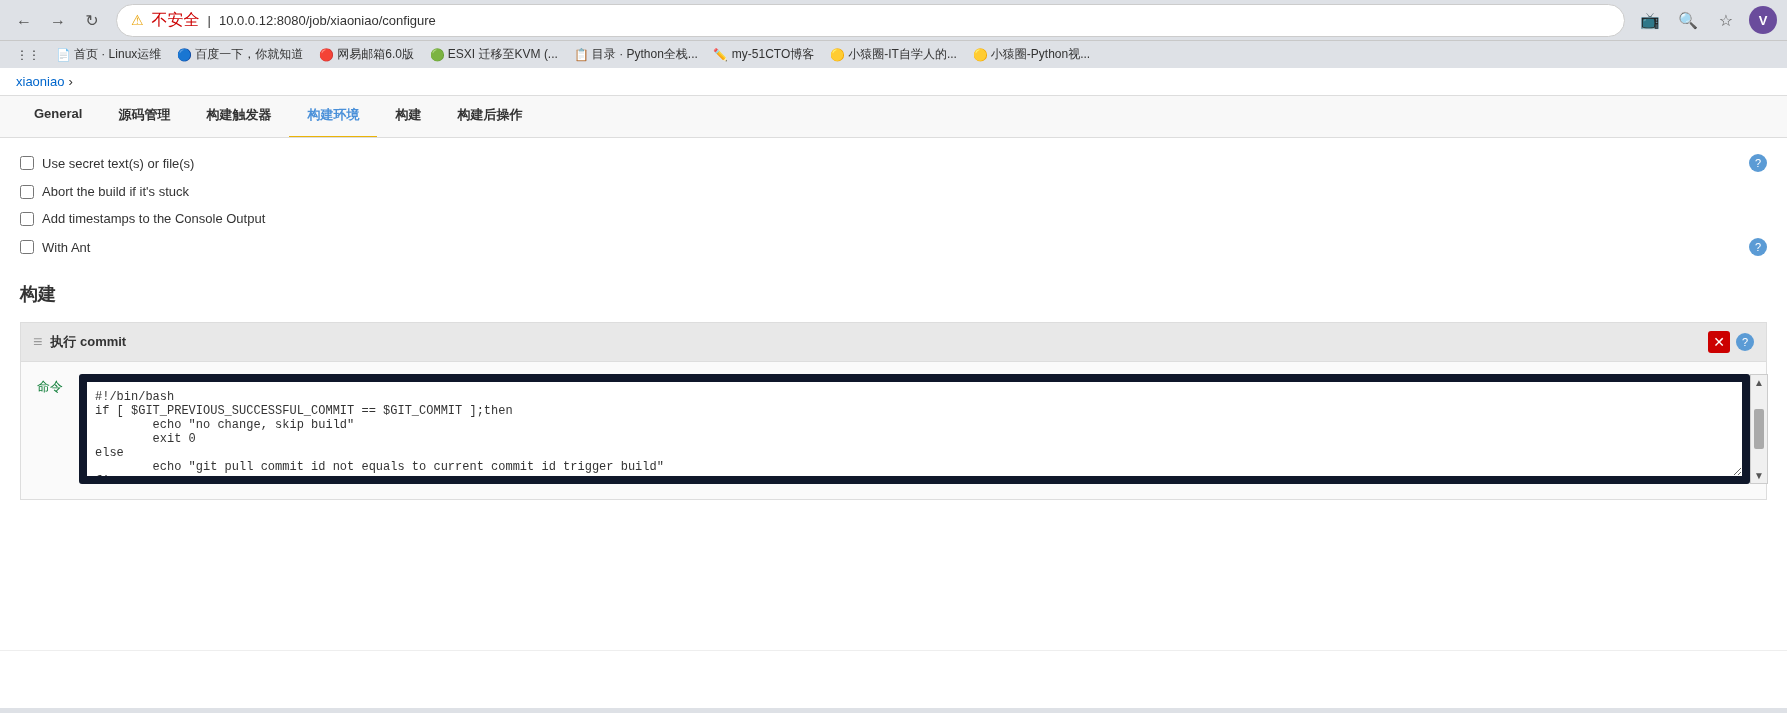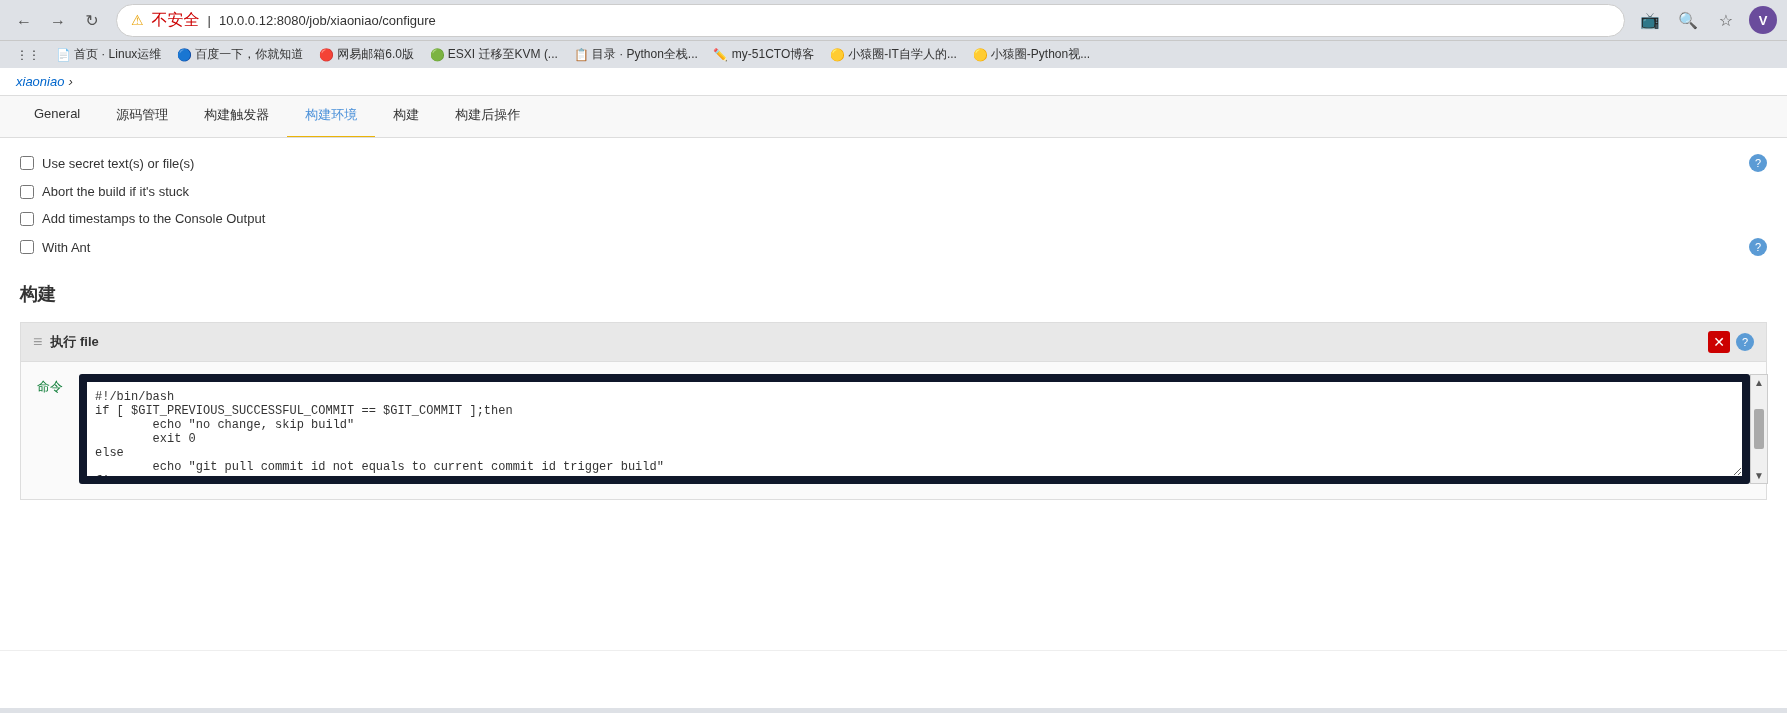--- a/index.html
+++ b/index.html
@@ -108,29 +108,29 @@
     
     .breadcrumb-bar {
       background: white;
       border-bottom: 1px solid #ddd;
       padding: 6px 16px;
       display: flex;
       align-items: center;
       gap: 4px;
       font-size: 13px;
       color: #333;
-      font-style: italic;
     }
 
     
     .tab-bar {
       background: #f8f8f8;
       border-bottom: 1px solid #ddd;
       display: flex;
       padding: 0 16px;
+      font-weight: bold;
     }
 
     .tab {
       padding: 10px 18px;
       cursor: pointer;
       font-size: 13px;
       color: #333;
       border-bottom: 3px solid transparent;
       white-space: nowrap;
     }
@@ -420,21 +420,21 @@
       </div>
     </div>
 
     <div class="build-section">
       <div class="section-title">构建</div>
 
       <div class="shell-panel">
         <div class="shell-panel-header">
           <div class="shell-panel-title">
             <span class="drag-handle">≡</span>
-            <span>执行 file</span>
+            <span>执行 commit</span>
           </div>
           <div style="display:flex; align-items:center; gap:6px;">
             <button class="delete-btn">✕</button>
             <span class="help-icon">?</span>
           </div>
         </div>
         <div class="shell-panel-body">
           <div class="command-label">命令</div>
           <div class="command-input-wrapper">
             <textarea class="command-textarea" style="">#!/bin/bash

